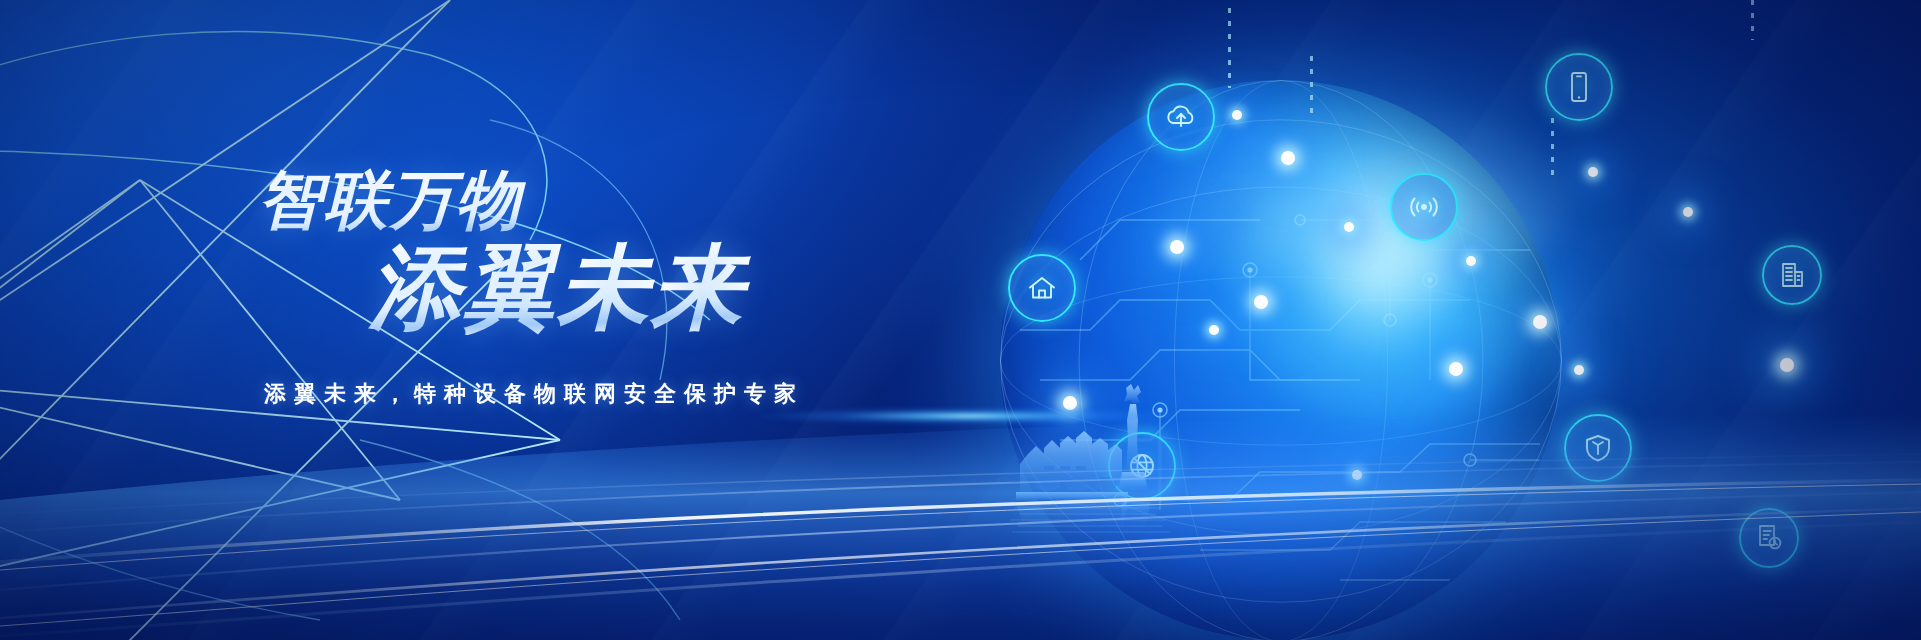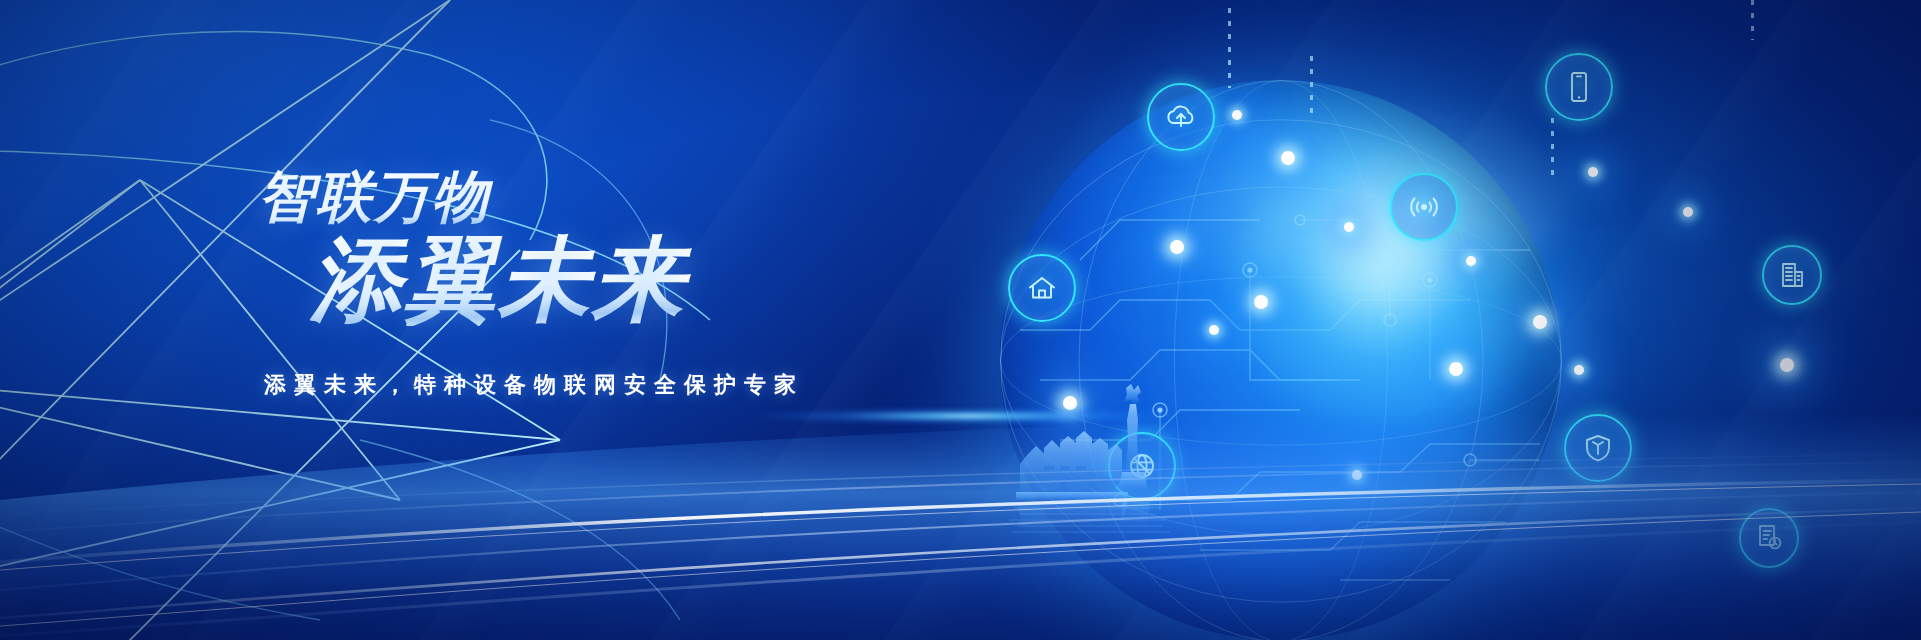--- a/index.html
+++ b/index.html
@@ -134,36 +134,37 @@
 
   
   .copy {
     position: absolute;
     left: 258px; top: 168px;
     z-index: 20;
   }
   .headline {
     margin: 0;
     font-weight: 900;
-    font-size: 56px;
+    font-size: 64px;
     line-height: 1.03;
     letter-spacing: 2px;
     font-style: italic;
     color: #ffffff;
     background: linear-gradient(178deg, #ffffff 0%, #ffffff 54%, #eaf4ff 66%, #a9cdf5 82%, #ffffff 100%);
     -webkit-background-clip: text;
     background-clip: text;
     -webkit-text-fill-color: transparent;
     text-shadow: 0 0 26px rgba(120,190,255,.35);
     white-space: nowrap;
   }
   .headline.line2 {
     margin-left: 52px;
     margin-top: 6px;
     font-size: 92px;
+    text-align: center;
   }
   .tagline {
     margin: 44px 0 0 6px;
     font-size: 22px;
     font-weight: 700;
     letter-spacing: 8px;
     color: #ffffff;
     text-shadow: 0 0 14px rgba(120,190,255,.45);
     white-space: nowrap;
   }

